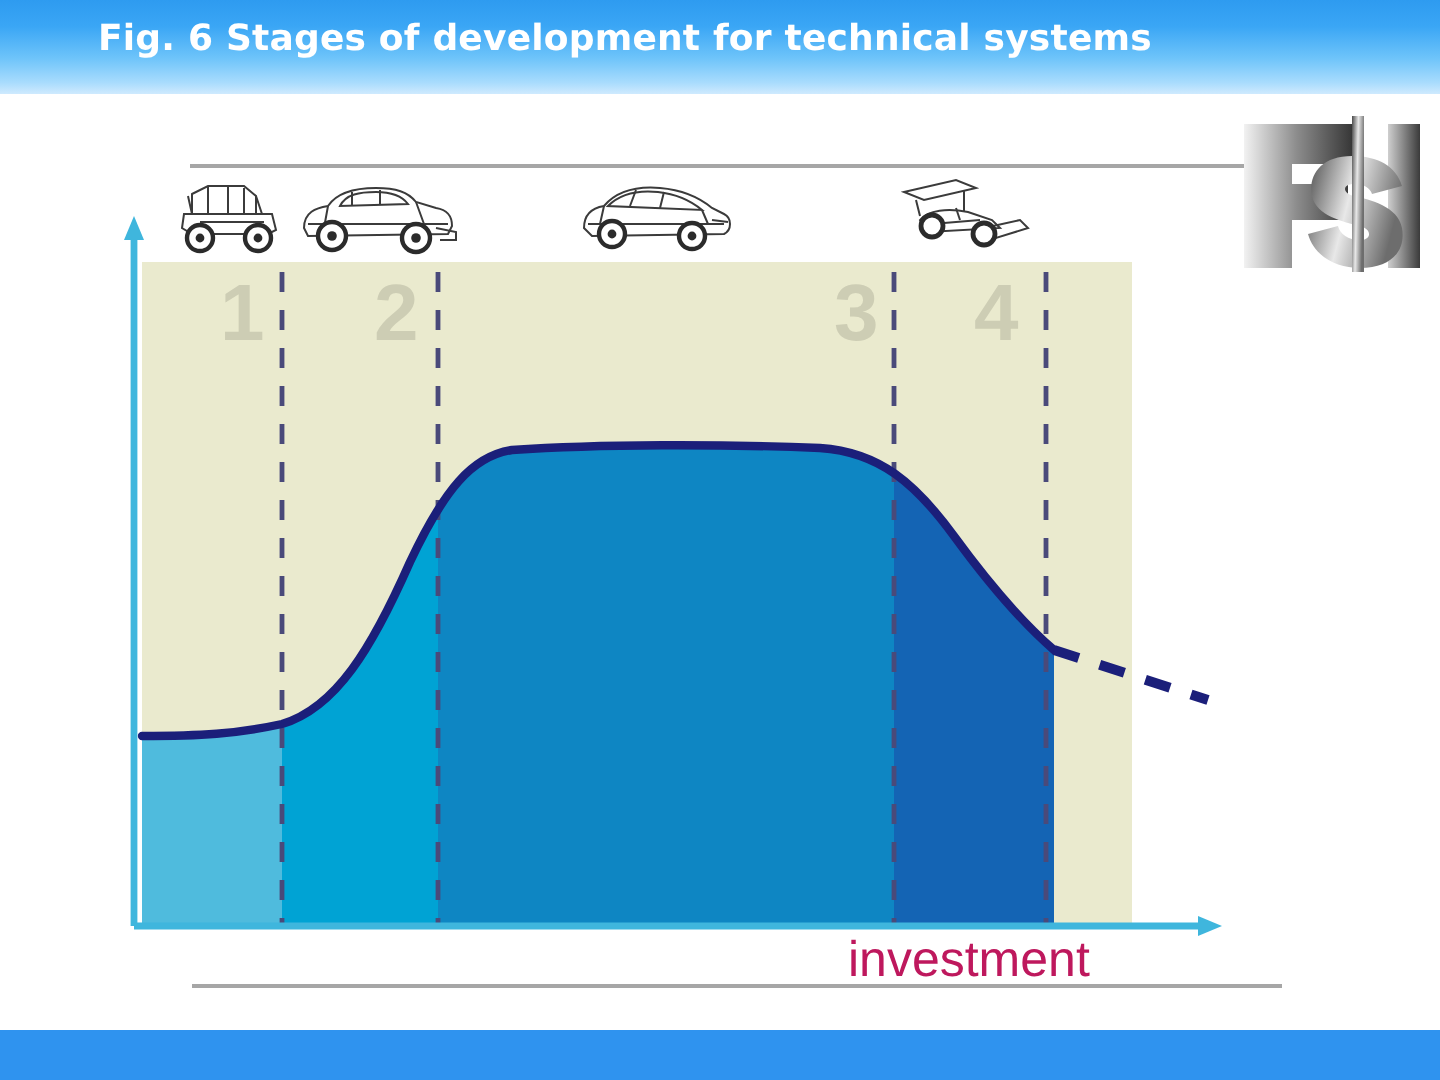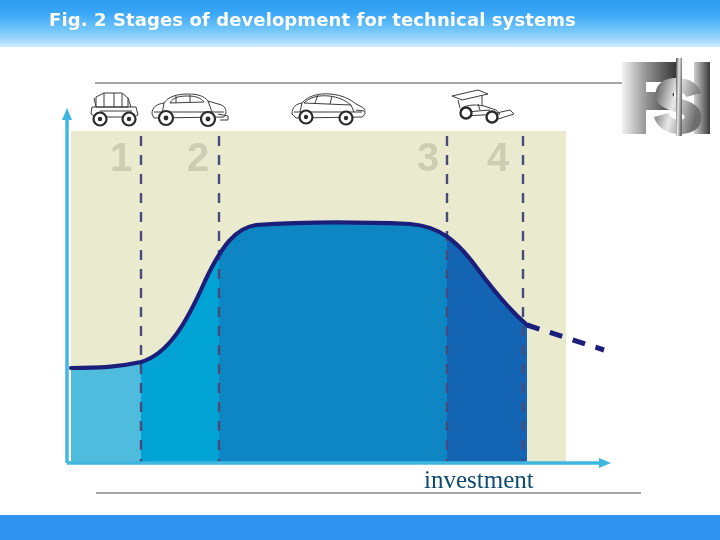--- a/index.html
+++ b/index.html
@@ -35,22 +35,22 @@
   .car{position:absolute;}
 
   
   .plot{
     position:absolute;left:71px;top:131px;width:495px;height:332px;
     background:#eaeace;
   }
   .chartsvg{position:absolute;left:0;top:0;width:720px;height:540px;}
   .xlabel{
     position:absolute;left:424px;top:466px;
-    font-size:25px;color:#0c4a6e;white-space:nowrap;
-    font-family:Liberation Serif, serif;
+    font-size:25px;color:#be185d;white-space:nowrap;
+    font-family:Liberation Sans, sans-serif;
   }
 
   .stagenum{
     position:absolute;font-size:40px;font-weight:bold;color:#cdcdb4;
     font-family:"Liberation Sans",sans-serif;line-height:1;
   }
 
   
   .botrule{
     position:absolute;left:96px;top:492px;width:545px;height:2px;
@@ -60,21 +60,21 @@
     position:absolute;left:0;top:515px;width:720px;height:25px;
     background:#2f93ef;
   }
 </style>
 </head>
 <body>
 
 <div id="stage">
 
   <div class="titlebar">
-    <div class="titletext">Fig. 2   Stages of development for technical systems</div>
+    <div class="titletext">Fig. 6   Stages of development for technical systems</div>
   </div>
 
   <div class="toprule"></div>
 
   <div class="logo">
     <svg width="98" height="82" viewBox="0 0 98 82">
       <defs>
         <linearGradient id="gF" x1="0" y1="0" x2="1" y2="0">
           <stop offset="0" stop-color="#f2f2f2"></stop>
           <stop offset="0.45" stop-color="#8d8d8d"></stop>

